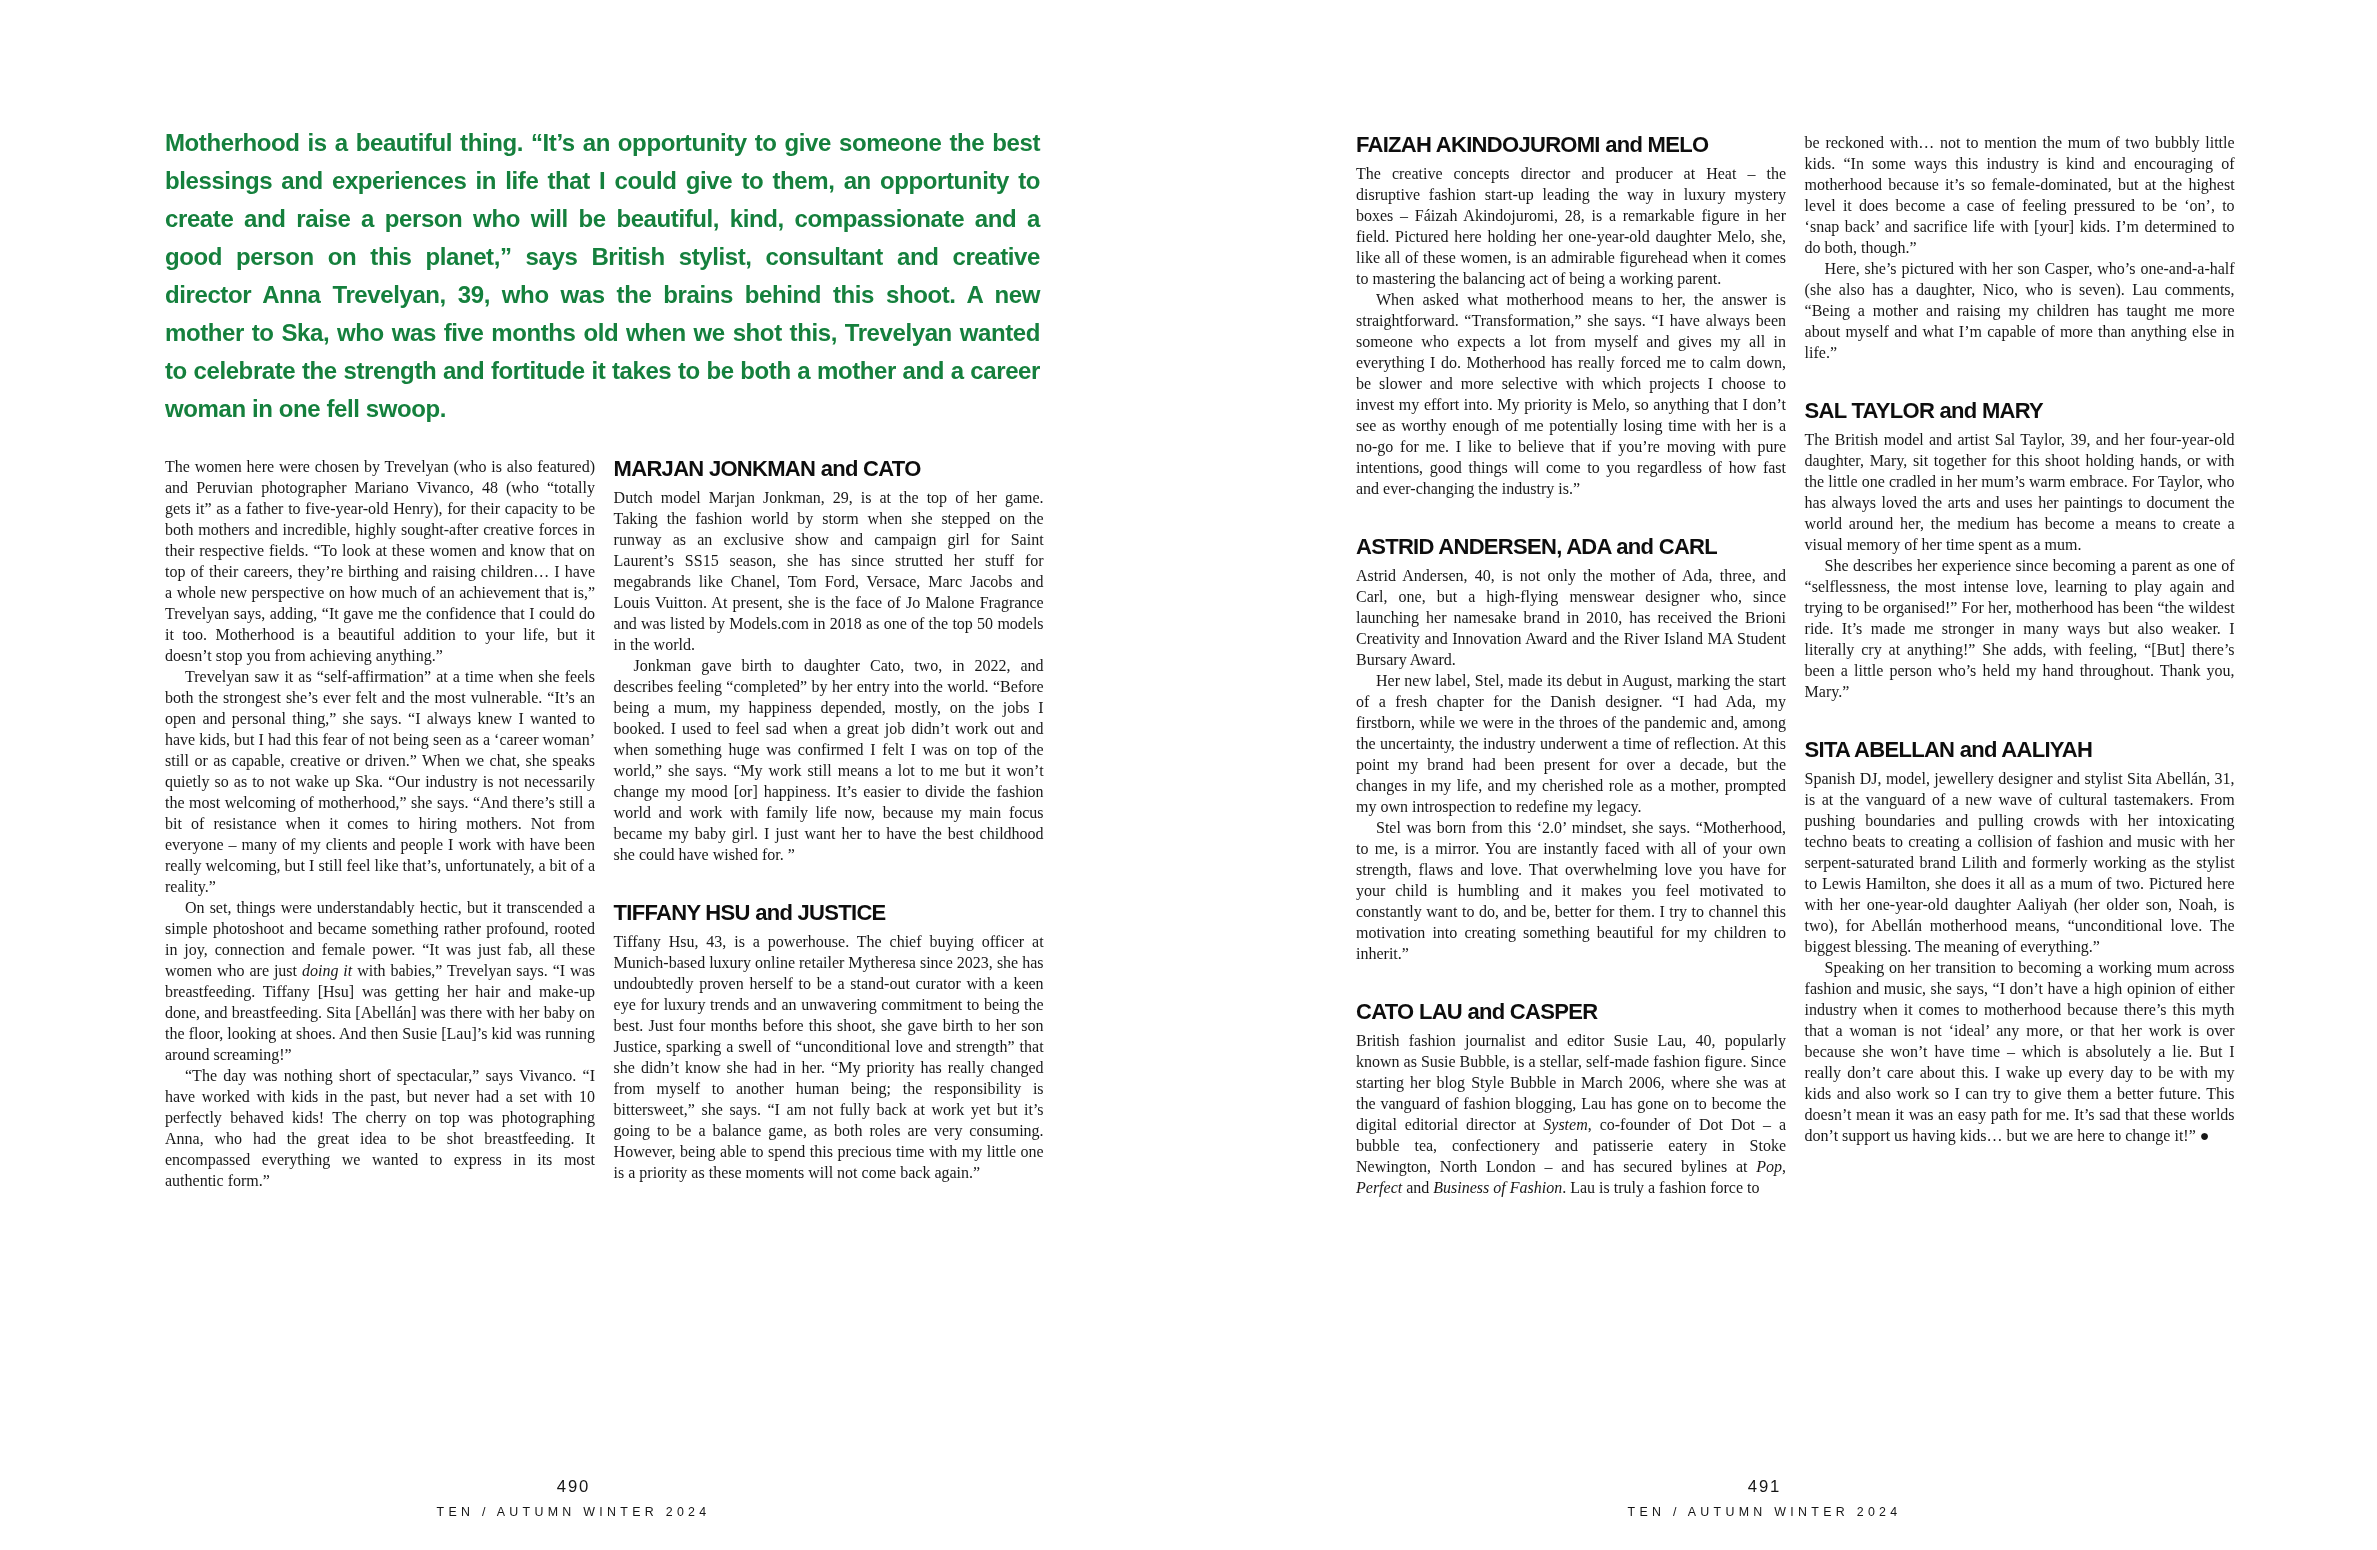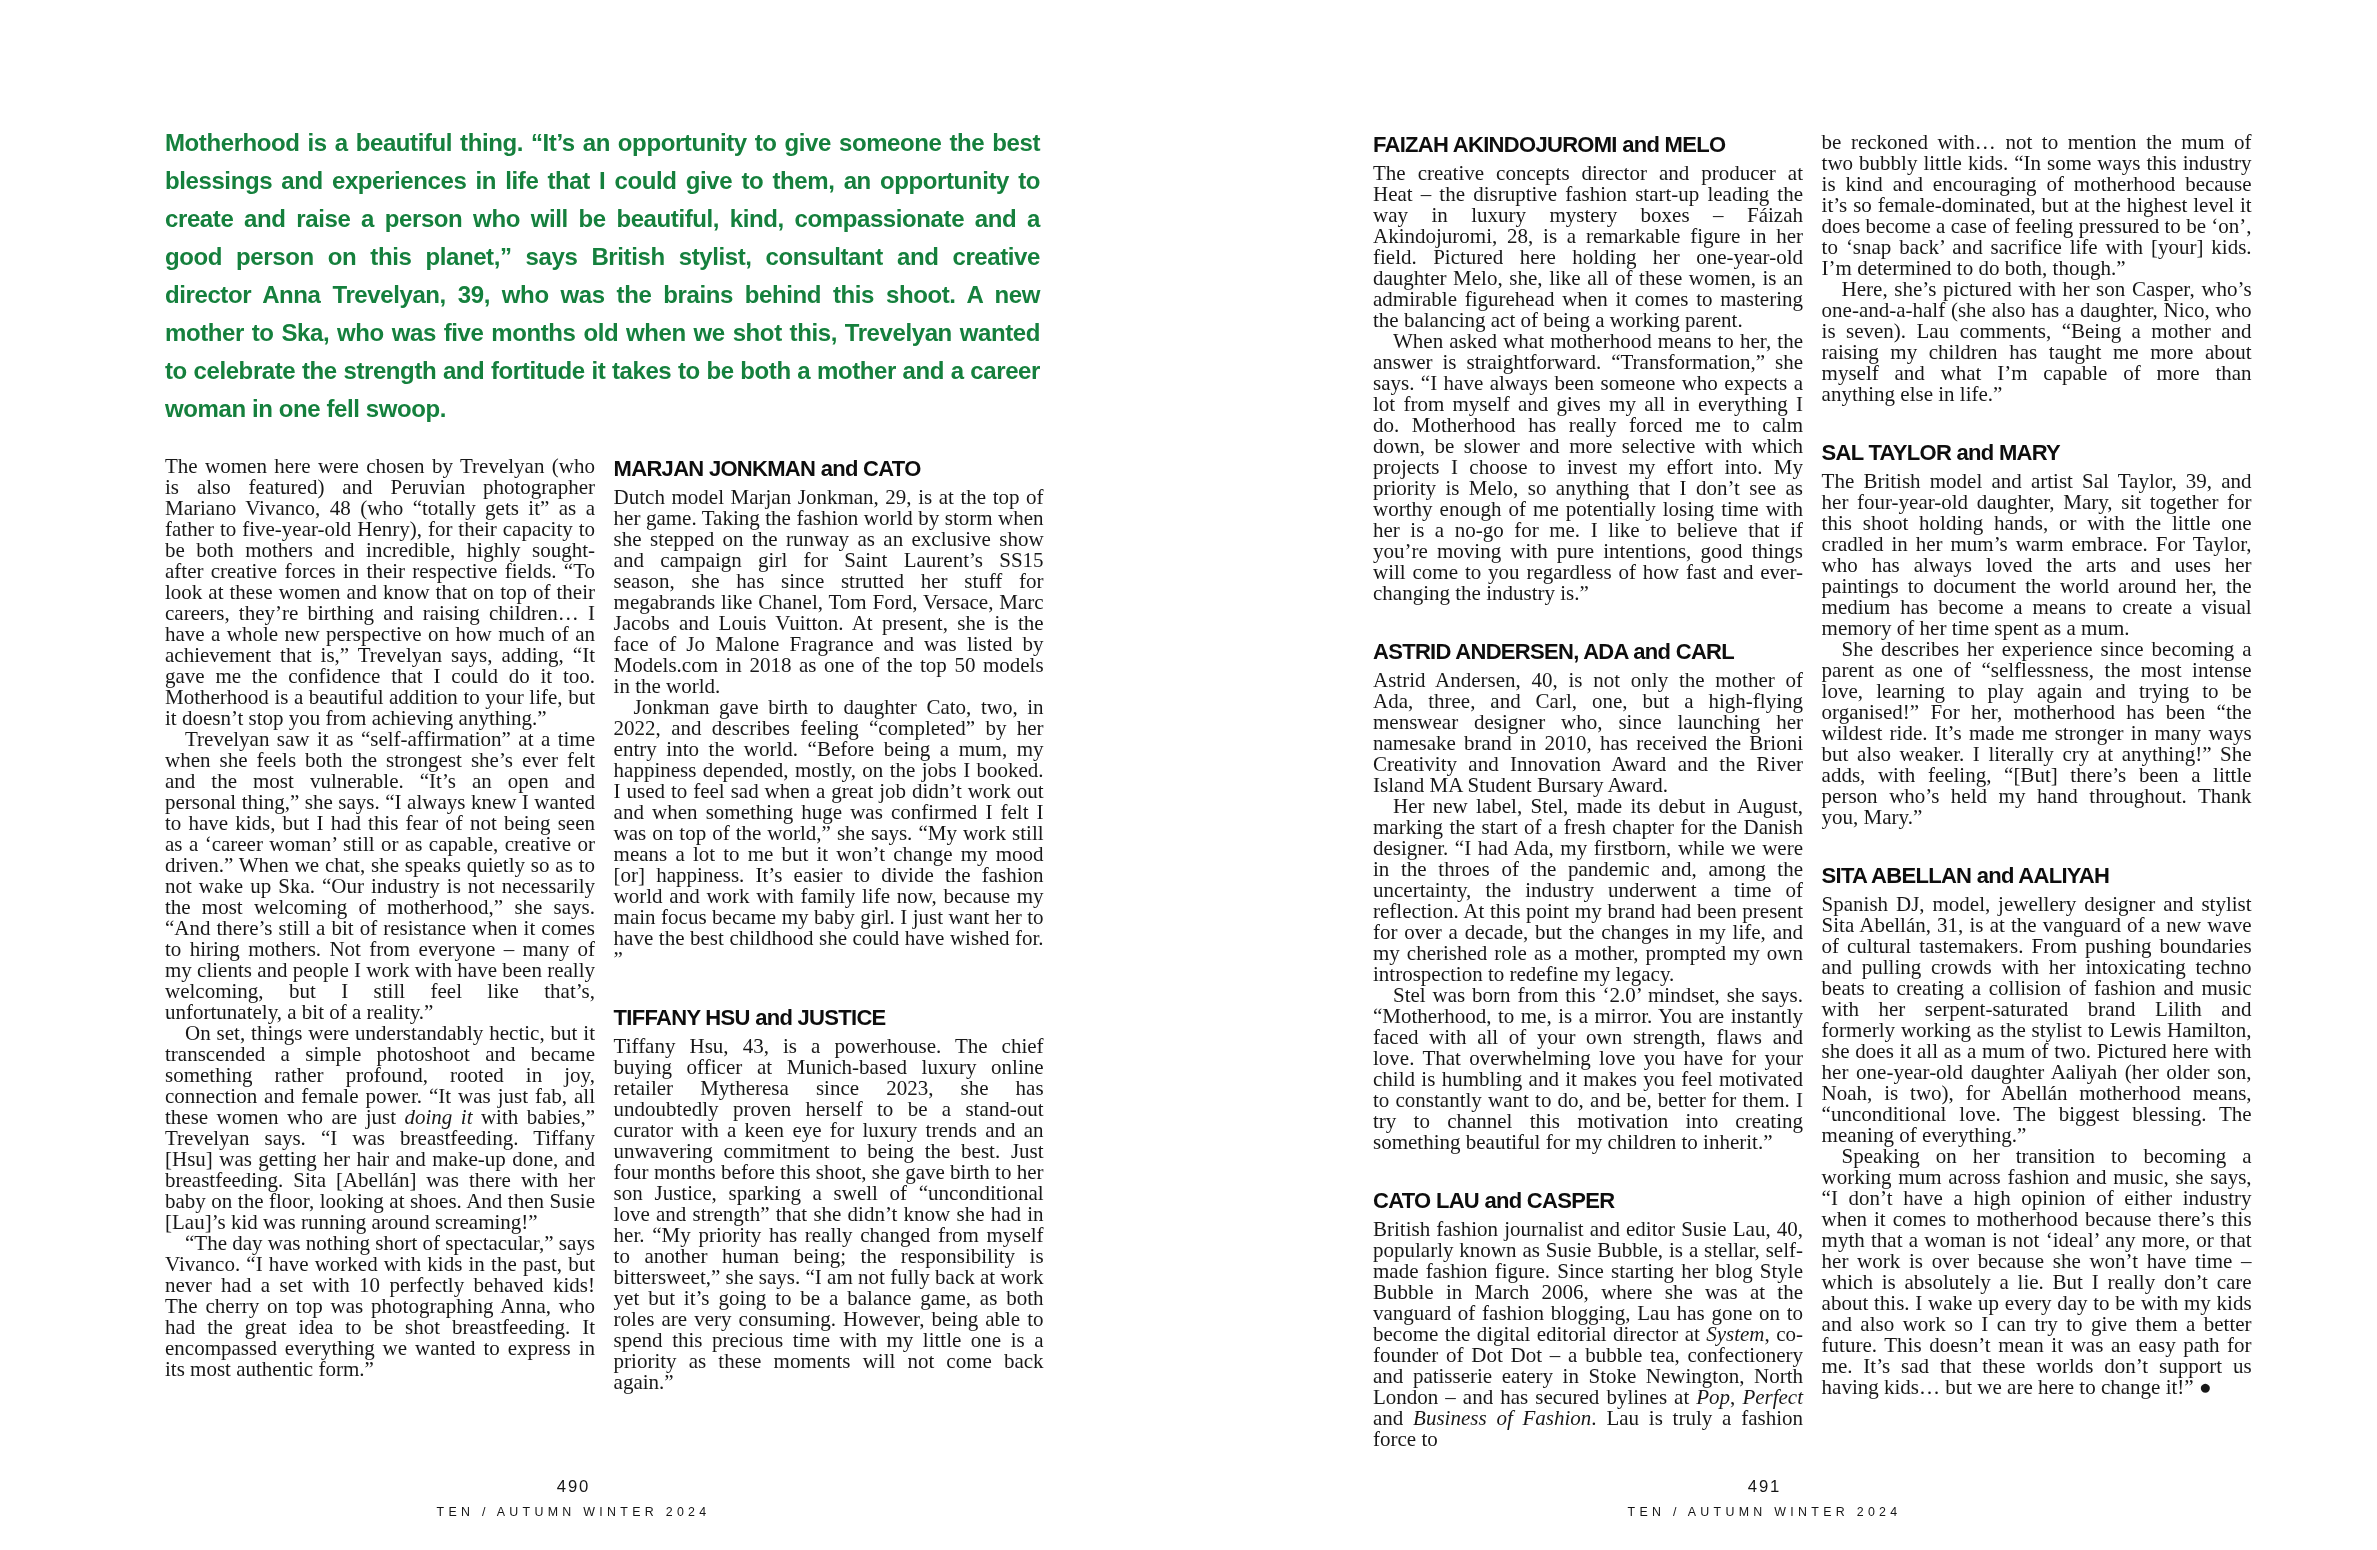--- a/index.html
+++ b/index.html
@@ -41,41 +41,40 @@
   .columns {
     display: flex;
     gap: 18.6px;
     margin-top: 28px;
   }
   .page-right-columns {
     position: absolute;
     left: 1356px;
     top: 132px;
     width: 884px;
-    margin-left: 17px;
   }
   .col {
     width: 430px;
     flex: 0 0 430px;
   }
   .section-heading {
     font-family: "Liberation Sans", sans-serif;
     font-weight: 700;
     font-size: 22px;
     line-height: 26px;
     letter-spacing: -0.7px;
     color: #0e0e0e;
     margin: 0 0 5px 0;
     margin-top: 35px;
   }
   .col > .section-heading:first-child {
     margin-top: 0;
   }
   .body-para {
-    font-size: 21px;
+    font-size: 16px;
     line-height: 21px;
     text-align: justify;
     margin: 0;
     color: #181818;
   }
   .body-para.indent {
     text-indent: 20px;
   }
   .body-para i {
     font-style: italic;

